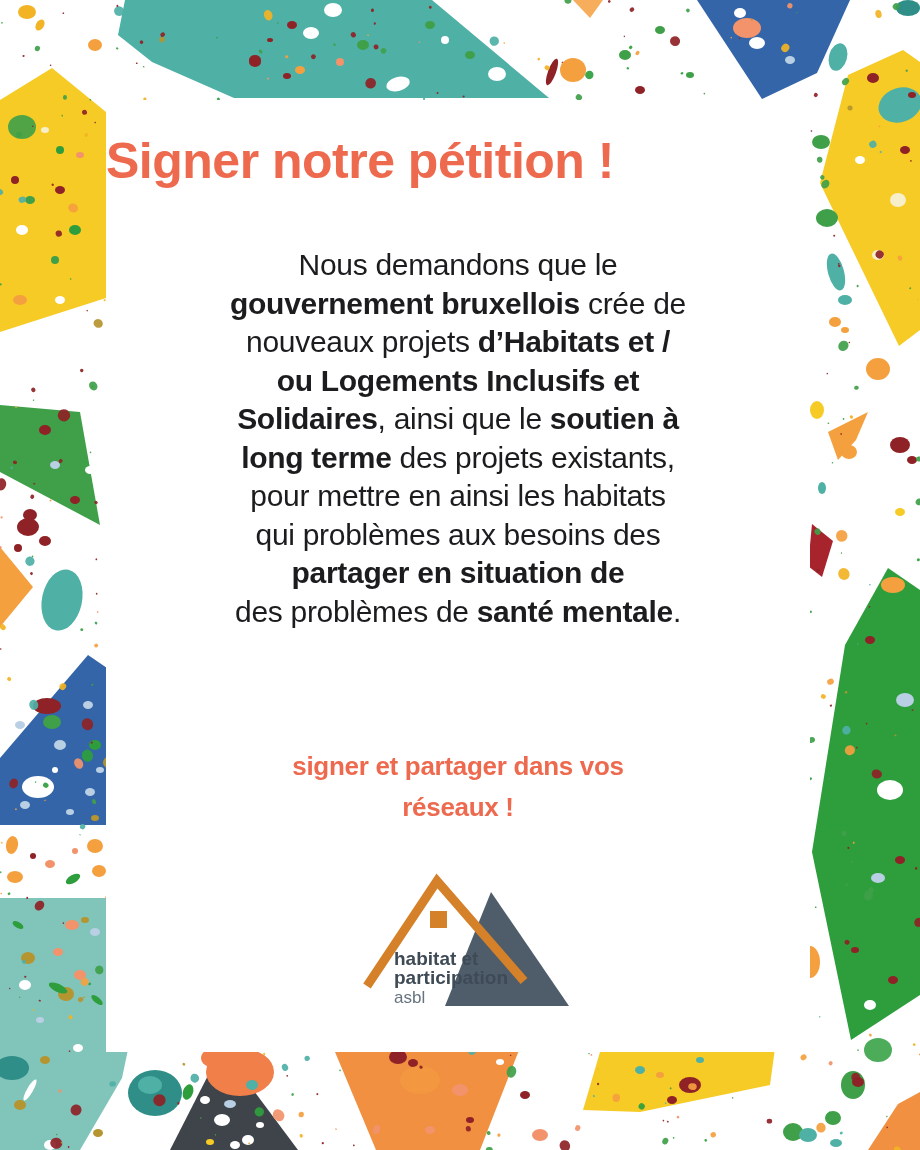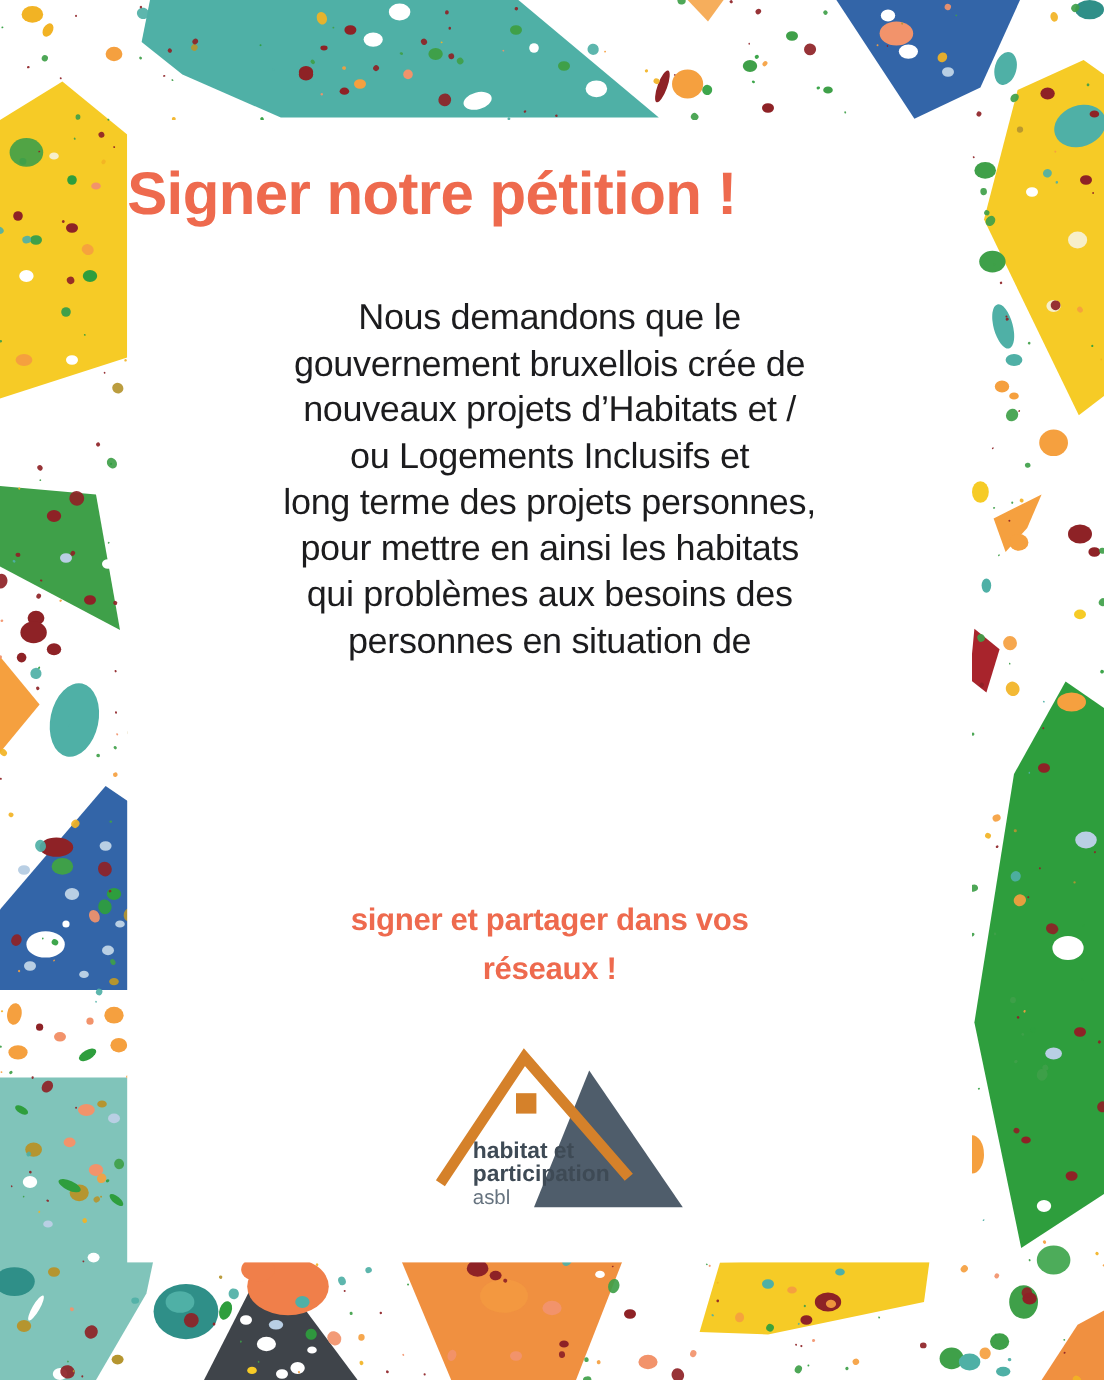--- a/index.html
+++ b/index.html
@@ -16,21 +16,21 @@
   .title{
     position:absolute;top:32px;left:0;right:0;
     font-size:50px;font-weight:bold;letter-spacing:-0.5px;
     color:var(--accent);
   }
   .bodytext{
     position:absolute;top:146px;left:8px;right:8px;text-align:center;
     font-size:30px;line-height:38.5px;letter-spacing:-0.3px;
     color:var(--text);
   }
-  .bodytext .b{font-weight:normal;}
+  .bodytext .b{font-weight:bold;}
   .cta{
     position:absolute;top:646px;left:0;right:0;text-align:center;
     font-size:26px;line-height:41px;font-weight:bold;letter-spacing:-0.3px;
     color:var(--accent);
   }
   .logo{position:absolute;left:256px;top:773px;width:212px;height:142px;}
   .logo text.l1{font:bold 19px "Liberation Sans",sans-serif;fill:var(--logo-text);}
   .logo text.l3{font:17px "Liberation Sans",sans-serif;fill:var(--logo-asbl);}
 </style>
 </head>
@@ -513,24 +513,26 @@
 
 <div class="card">
 
   <div class="title">Signer notre pétition !</div>
 
   <div class="bodytext">
       <div><span>Nous demandons que le</span></div>
       <div><span class="b">gouvernement bruxellois</span><span> crée de</span></div>
       <div><span>nouveaux projets </span><span class="b">d’Habitats et /</span></div>
       <div><span class="b">ou Logements Inclusifs et</span></div>
-      <div><span class="b">long terme</span><span> des projets personnes,</span></div>
+      <div><span class="b">Solidaires</span><span>, ainsi que le </span><span class="b">soutien à</span></div>
+      <div><span class="b">long terme</span><span> des projets existants,</span></div>
       <div><span>pour mettre en ainsi les habitats</span></div>
       <div><span>qui problèmes aux besoins des</span></div>
-      <div><span class="b">personnes en situation de</span></div>
+      <div><span class="b">partager en situation de</span></div>
+      <div><span>des problèmes de </span><span class="b">santé mentale</span><span>.</span></div>
     </div>
 
   <div class="cta">
     <div>signer et partager dans vos</div>
     <div>réseaux !</div>
   </div>
 
   <svg class="logo" viewBox="0 0 212 142" xmlns="http://www.w3.org/2000/svg">
     <g>
       <polygon points="129,19 83,133 207,133" style="fill:var(--logo-slate)"></polygon>

